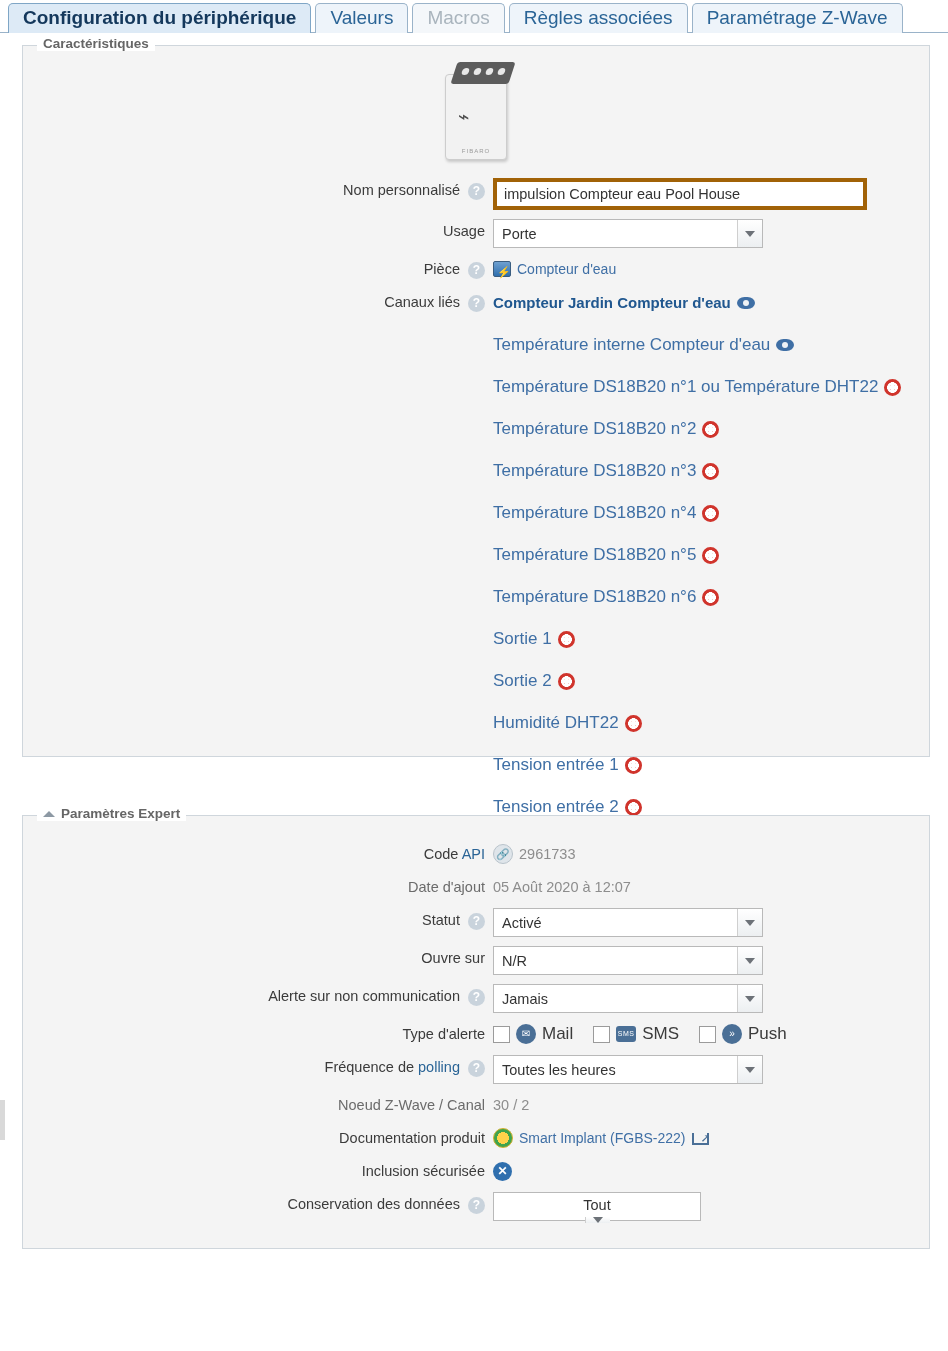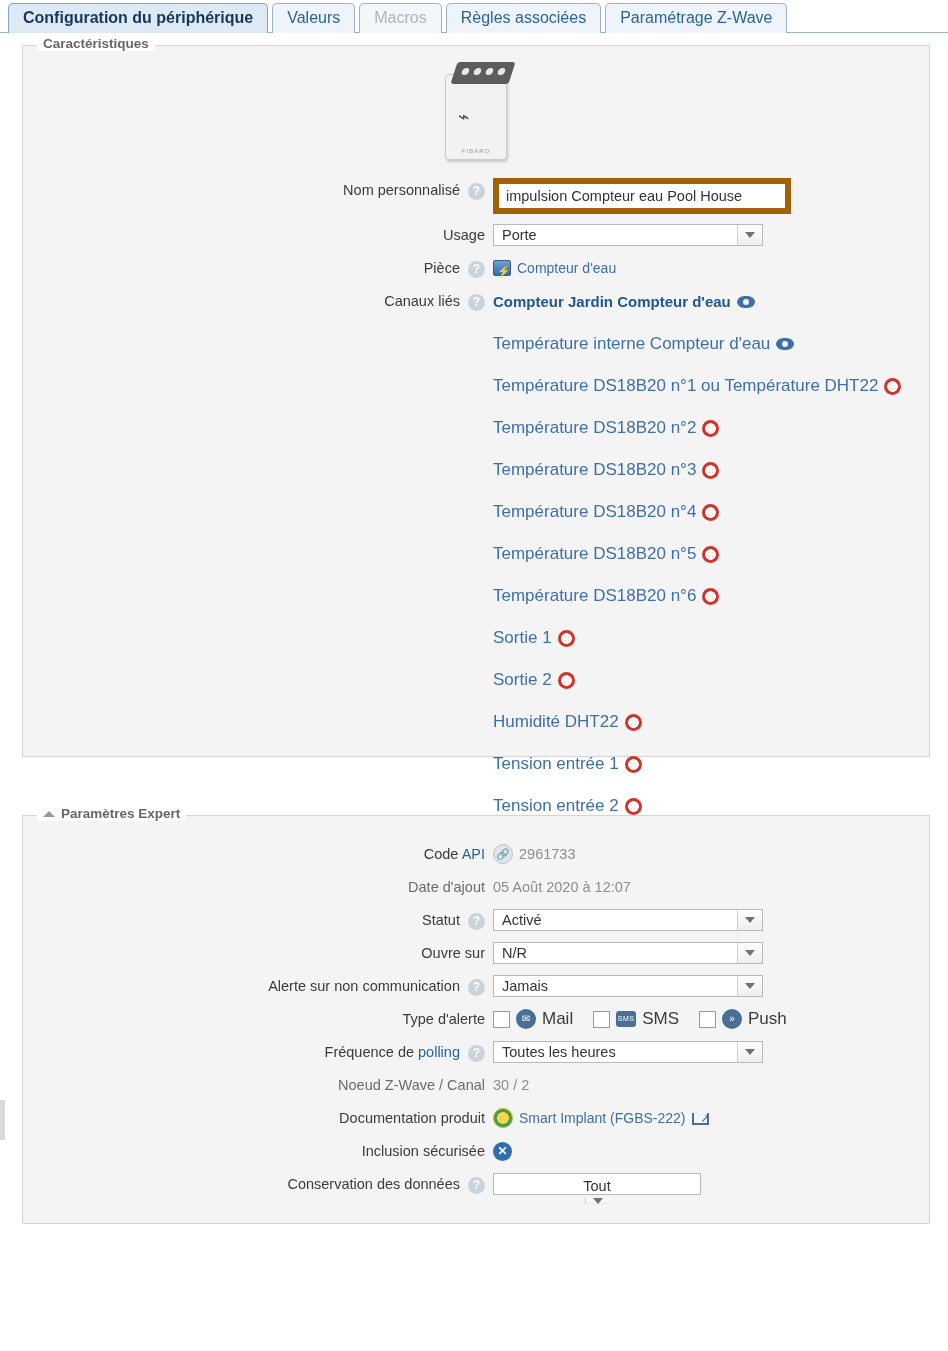--- a/index.html
+++ b/index.html
@@ -24,21 +24,21 @@
     align-items: flex-end;
     gap: 4px;
   }
   .tab {
     border: 1px solid #9ab3c9;
     border-bottom: none;
     border-radius: 5px 5px 0 0;
     background: #eef4fa;
     color: #2a6496;
     padding: 6px 14px 7px 14px;
-    font-size: 16px;
+    font-size: 19px;
     line-height: 16px;
     position: relative;
     top: 1px;
     white-space: nowrap;
     cursor: pointer;
   }
   .tab.active {
     background: #ddeaf6;
     color: #14385c;
     font-weight: bold;
@@ -112,31 +112,31 @@
     font-size: 12px;
     font-weight: bold;
     line-height: 17px;
     text-align: center;
     vertical-align: middle;
     margin-left: 4px;
     cursor: pointer;
   }
 
   input.text {
-    width: 298px;
+    width: 374px;
     height: 28px;
-    border: 6px solid #a16207;
+    border: 4px solid #a16207;
     background: #fff;
     padding: 12px 7px;
     font-family: "Liberation Sans", sans-serif;
     font-size: 14.5px;
     color: #333;
   }
   .selectbox {
-    height: 22px;
+    height: 29px;
     border: 1px solid #b9b9b9;
     background: #ffffff;
     display: inline-flex;
     align-items: center;
     font-size: 14.5px;
     color: #333;
     cursor: pointer;
     position: relative;
   }
   .selectbox .val { padding: 0 8px; flex: 1; white-space: nowrap; }

